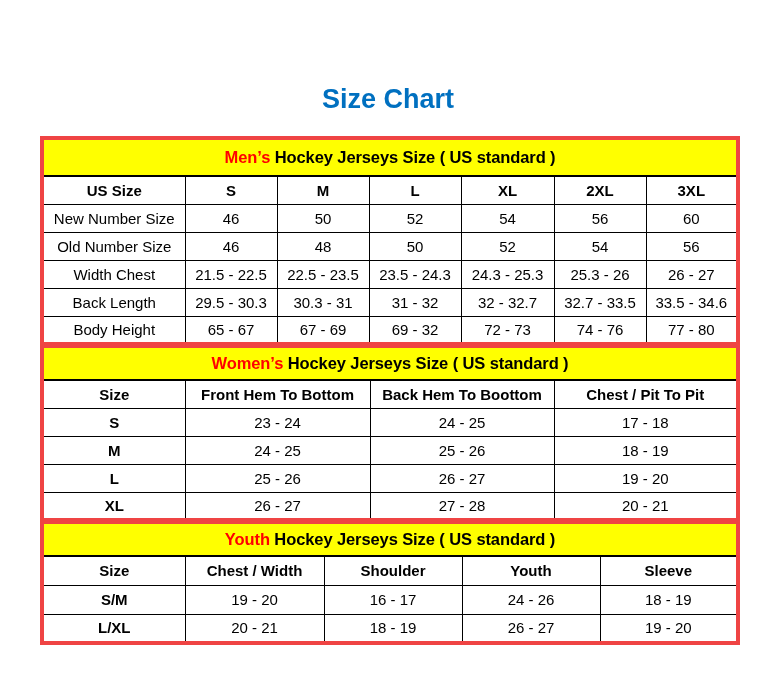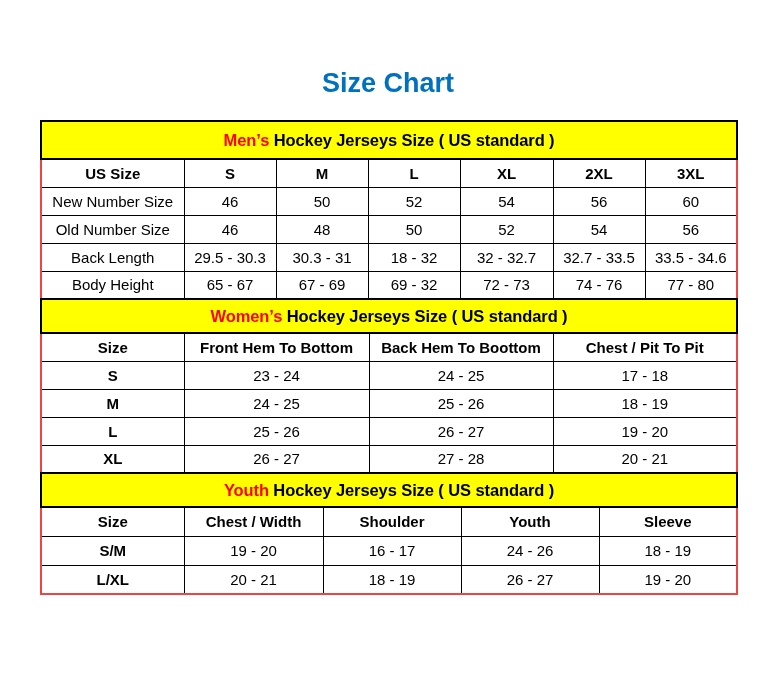--- a/index.html
+++ b/index.html
@@ -5,35 +5,35 @@
   * { box-sizing: border-box; }
   html, body {
     margin: 0; padding: 0;
     width: 776px; height: 692px;
     background: #ffffff;
     font-family: "Liberation Sans", sans-serif;
     color: #000000;
   }
   .page { width: 776px; height: 692px; overflow: hidden; }
   .title {
-    margin: 0;
+    margin: 16px;
     padding-top: 66px;
     text-align: center;
     font-size: 27px;
     line-height: 34px;
     font-weight: bold;
     color: #0070C0;
     letter-spacing: 0px;
   }
   .tables { width: 696px; margin: 20px 0 0 40px; }
   table.chart {
     border-collapse: collapse;
     table-layout: fixed;
     width: 696px;
-    border: 2px solid #ef4444;
+    border: 4px solid #ef4444;
   }
   table.chart + table.chart { margin-top: -2px; }
   table.chart td {
     border: 1px solid #000;
     text-align: center;
     vertical-align: middle;
     padding: 0 2px;
     font-size: 15px;
     height: 28px;
     white-space: nowrap;
@@ -103,24 +103,33 @@
       <tr>
         <td>Old Number Size</td>
         <td>46</td>
         <td>48</td>
         <td>50</td>
         <td>52</td>
         <td>54</td>
         <td>56</td>
       </tr>
       <tr>
+        <td>Width Chest</td>
+        <td>21.5 - 22.5</td>
+        <td>22.5 - 23.5</td>
+        <td>23.5 - 24.3</td>
+        <td>24.3 - 25.3</td>
+        <td>25.3 - 26</td>
+        <td>26 - 27</td>
+      </tr>
+      <tr>
         <td>Back Length</td>
         <td>29.5 - 30.3</td>
         <td>30.3 - 31</td>
-        <td>18 - 32</td>
+        <td>31 - 32</td>
         <td>32 - 32.7</td>
         <td>32.7 - 33.5</td>
         <td>33.5 - 34.6</td>
       </tr>
       <tr>
         <td>Body Height</td>
         <td>65 - 67</td>
         <td>67 - 69</td>
         <td>69 - 32</td>
         <td>72 - 73</td>

